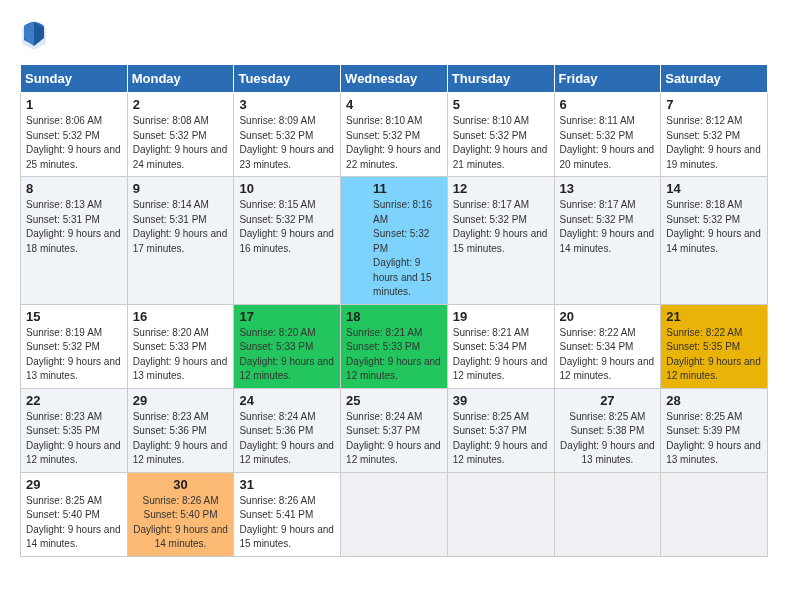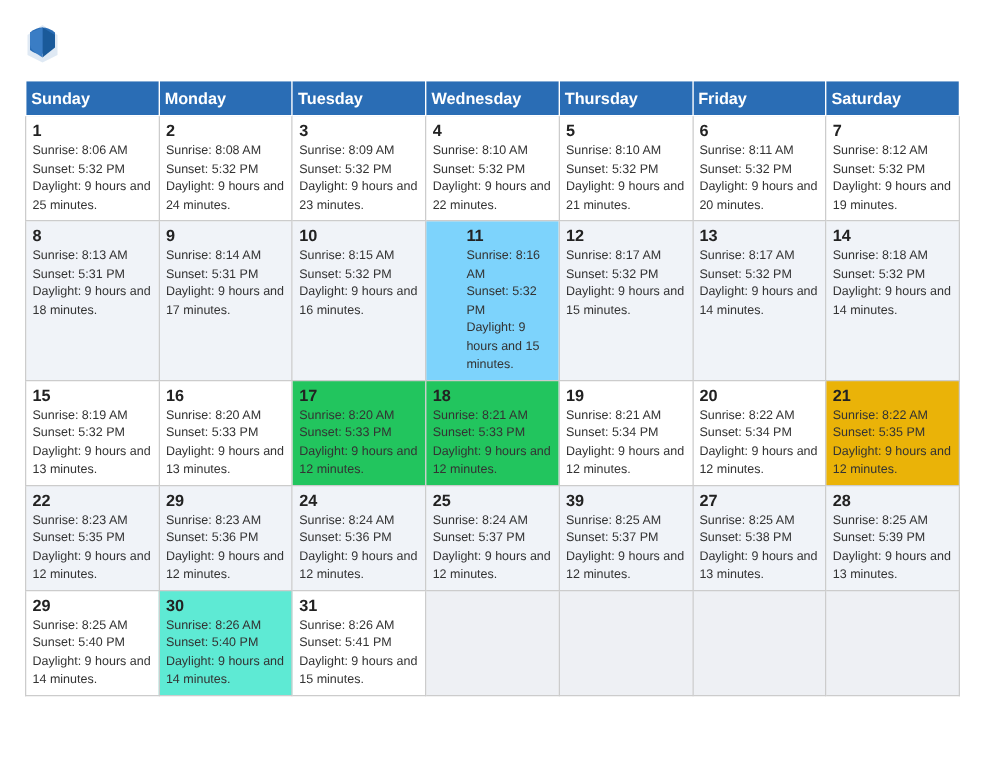--- a/index.html
+++ b/index.html
@@ -246,35 +246,35 @@
             <div class="day-info">Sunrise: 8:24 AM<br>Sunset: 5:36 PM<br>Daylight: 9 hours and 12 minutes.</div>
           </td>
           <td style="background: rgb(240, 243, 248); margin-top: 29px;">
             <span class="day-num">25</span>
             <div class="day-info">Sunrise: 8:24 AM<br>Sunset: 5:37 PM<br>Daylight: 9 hours and 12 minutes.</div>
           </td>
           <td style="background: rgb(240, 243, 248);">
             <span class="day-num">39</span>
             <div class="day-info">Sunrise: 8:25 AM<br>Sunset: 5:37 PM<br>Daylight: 9 hours and 12 minutes.</div>
           </td>
-          <td style="background: rgb(240, 243, 248);">
+          <td style="background: rgb(240, 243, 248); text-align: center;">
             <span class="day-num">27</span>
             <div class="day-info">Sunrise: 8:25 AM<br>Sunset: 5:38 PM<br>Daylight: 9 hours and 13 minutes.</div>
           </td>
           <td style="background: rgb(240, 243, 248);">
             <span class="day-num">28</span>
             <div class="day-info">Sunrise: 8:25 AM<br>Sunset: 5:39 PM<br>Daylight: 9 hours and 13 minutes.</div>
           </td>
         </tr>
         <tr>
           <td style="background: rgb(255, 255, 255);">
             <span class="day-num">29</span>
             <div class="day-info">Sunrise: 8:25 AM<br>Sunset: 5:40 PM<br>Daylight: 9 hours and 14 minutes.</div>
           </td>
-          <td style="background: #5eead4;">
+          <td style="background: #fdba74; text-align: center;">
             <span class="day-num">30</span>
             <div class="day-info">Sunrise: 8:26 AM<br>Sunset: 5:40 PM<br>Daylight: 9 hours and 14 minutes.</div>
           </td>
           <td style="background: rgb(255, 255, 255);">
             <span class="day-num">31</span>
             <div class="day-info">Sunrise: 8:26 AM<br>Sunset: 5:41 PM<br>Daylight: 9 hours and 15 minutes.</div>
           </td>
           <td class="empty-cell" style="background: rgb(232, 234, 240);"></td>
           <td class="empty-cell" style="background: rgb(232, 234, 240);"></td>
           <td class="empty-cell" style="background: rgb(232, 234, 240);"></td>

